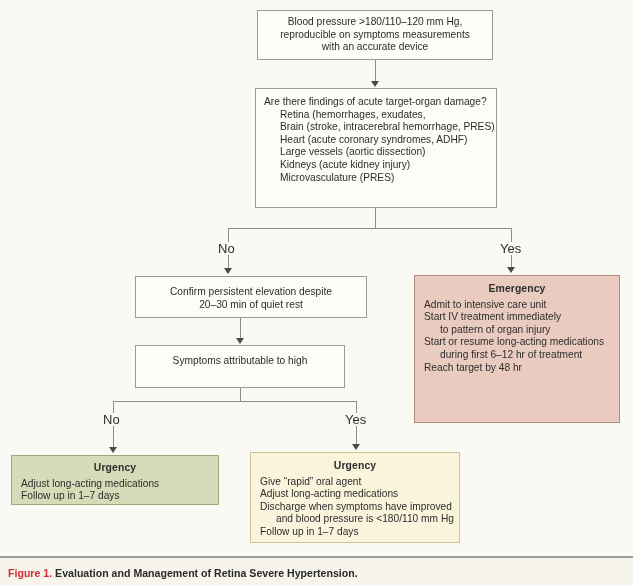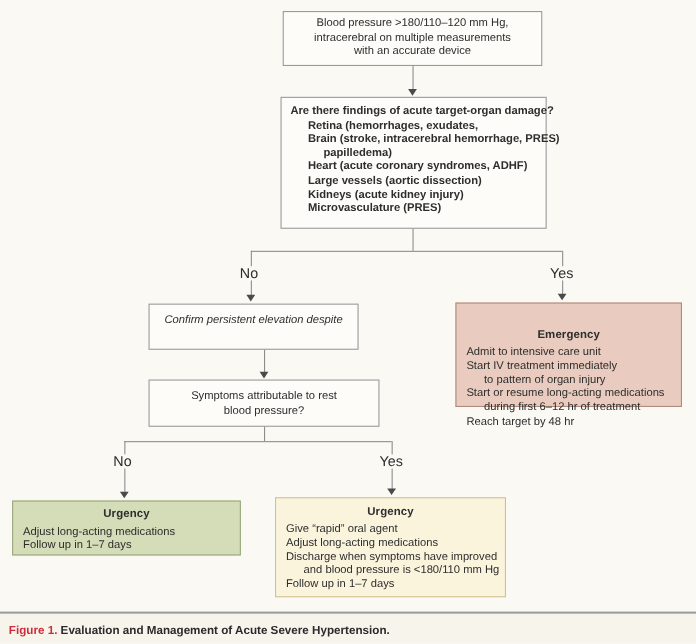--- a/index.html
+++ b/index.html
@@ -99,77 +99,76 @@
   }
   #caption-text .fig-label{color:#cf2b3a;}
 </style>
 </head>
 <body>
 
 <div id="figure-root">
 
   <div class="fbox center" style="left:257px;top:10px;width:236px;height:50px;">
     <div class="ln">Blood pressure &gt;180/110–120 mm Hg,</div>
-    <div class="ln">intracerebral on multiple measurements</div>
+    <div class="ln">reproducible on symptoms measurements</div>
     <div class="ln">with an accurate device</div>
   </div>
 
   <div class="vline" style="left:375px;top:60px;height:22px;"></div>
   <div class="arrow" style="left:371px;top:81px;"></div>
 
-  <div class="fbox" style="left:255px;top:88px;width:242px;height:120px;padding:7px 8px;font-weight:bold;">
+  <div class="fbox" style="left:255px;top:88px;width:242px;height:120px;padding:7px 8px;">
     <div class="ln">Are there findings of acute target-organ damage?</div>
     <div class="ln indent1">Retina (hemorrhages, exudates,</div>
     <div class="ln indent1">Brain (stroke, intracerebral hemorrhage, PRES)</div>
-    <div class="ln indent2">papilledema)</div>
     <div class="ln indent1">Heart (acute coronary syndromes, ADHF)</div>
     <div class="ln indent1">Large vessels (aortic dissection)</div>
     <div class="ln indent1">Kidneys (acute kidney injury)</div>
     <div class="ln indent1">Microvasculature (PRES)</div>
   </div>
 
   <div class="vline" style="left:375px;top:208px;height:20px;"></div>
   <div class="hline" style="left:228px;top:228px;width:283px;"></div>
 
   <div class="vline" style="left:228px;top:228px;height:14px;"></div>
   <div class="branch-label" style="left:218px;top:241px;">No</div>
   <div class="vline" style="left:228px;top:255px;height:14px;"></div>
   <div class="arrow" style="left:224px;top:268px;"></div>
 
   <div class="vline" style="left:511px;top:228px;height:14px;"></div>
   <div class="branch-label" style="left:500px;top:241px;">Yes</div>
   <div class="vline" style="left:511px;top:255px;height:14px;"></div>
   <div class="arrow" style="left:507px;top:267px;"></div>
 
-  <div class="fbox center" style="left:135px;top:276px;width:191px;height:42px;padding-top:9px;font-style:italic;">
+  <div class="fbox center" style="left:135px;top:276px;width:232px;height:42px;padding-top:9px;">
     <div class="ln">Confirm persistent elevation despite</div>
+    <div class="ln">20–30 min of quiet rest</div>
   </div>
 
   <div class="vline" style="left:240px;top:318px;height:21px;"></div>
   <div class="arrow" style="left:236px;top:338px;"></div>
 
   <div class="fbox center" style="left:135px;top:345px;width:210px;height:43px;padding-top:9px;">
-    <div class="ln">Symptoms attributable to rest</div>
-    <div class="ln">blood pressure?</div>
+    <div class="ln">Symptoms attributable to high</div>
   </div>
 
   <div class="vline" style="left:240px;top:388px;height:13px;"></div>
   <div class="hline" style="left:113px;top:401px;width:243px;"></div>
 
   <div class="vline" style="left:113px;top:401px;height:12px;"></div>
   <div class="branch-label" style="left:103px;top:412px;">No</div>
   <div class="vline" style="left:113px;top:426px;height:22px;"></div>
   <div class="arrow" style="left:109px;top:447px;"></div>
 
   <div class="vline" style="left:356px;top:401px;height:12px;"></div>
   <div class="branch-label" style="left:345px;top:412px;">Yes</div>
   <div class="vline" style="left:356px;top:426px;height:19px;"></div>
   <div class="arrow" style="left:352px;top:444px;"></div>
 
-  <div class="fbox emergency" style="left:414px;top:275px;width:206px;height:95px;padding:23px 9px;">
+  <div class="fbox emergency" style="left:414px;top:275px;width:206px;height:148px;padding:7px 9px;">
     <div class="hdr">Emergency</div>
     <div class="ln">Admit to intensive care unit</div>
     <div class="ln">Start IV treatment immediately</div>
     <div class="ln indent1">to pattern of organ injury</div>
     <div class="ln">Start or resume long-acting medications</div>
     <div class="ln indent1">during first 6–12 hr of treatment</div>
     <div class="ln">Reach target by 48 hr</div>
   </div>
 
   <div class="fbox urgency-green" style="left:11px;top:455px;width:208px;height:50px;padding:6px 9px;">
@@ -184,16 +183,16 @@
     <div class="ln">Adjust long-acting medications</div>
     <div class="ln">Discharge when symptoms have improved</div>
     <div class="ln indent1">and blood pressure is &lt;180/110 mm Hg</div>
     <div class="ln">Follow up in 1–7 days</div>
   </div>
 
   <div id="caption-rule"></div>
   <div id="caption-bar"></div>
   <div id="caption-text">
     <span class="fig-label">Figure 1.</span>
-    <span>Evaluation and Management of Acute Severe Hypertension.</span>
+    <span>Evaluation and Management of Retina Severe Hypertension.</span>
   </div>
 
 </div>
 
 </body></html>

